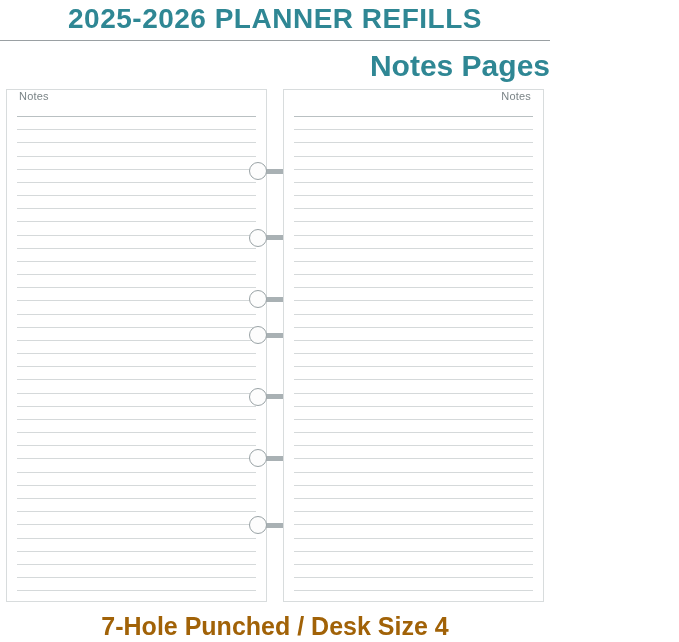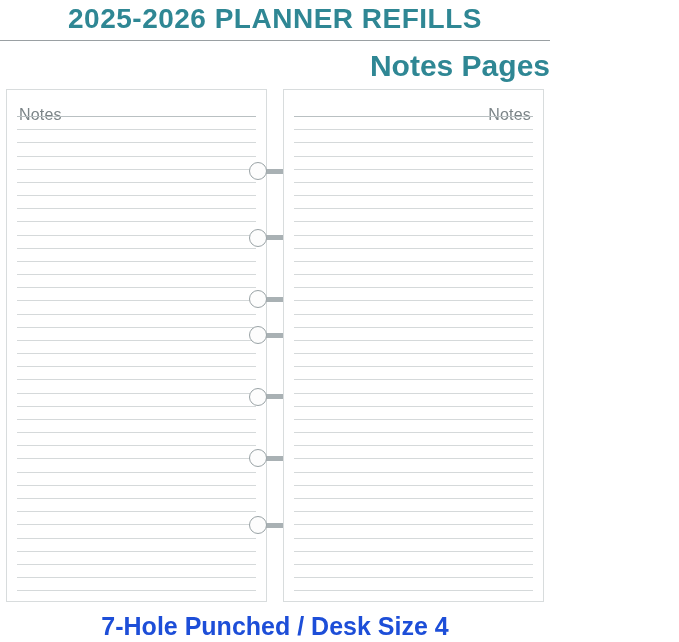--- a/index.html
+++ b/index.html
@@ -41,21 +41,21 @@
     text-align: right;
     color: #2f8794;
     font-size: 30px;
     font-weight: bold;
     line-height: 30px;
     padding-top: 10px;
     padding-bottom: 8px;
   }
   .footer-title {
     text-align: center;
-    color: #1d4ed8;
+    color: #a16207;
     font-size: 25px;
     font-weight: bold;
     line-height: 32px;
     padding-top: 8px;
   }
 
   
   .spread {
     position: relative;
     flex: 1 1 auto;
@@ -75,22 +75,22 @@
   .sheet.right { width: 322px; }
 
   .gutter {
     width: 19px;
     position: relative;
   }
 
   
   .notes-label {
     position: absolute;
-    top: 16px;
-    font-size: 16px;
+    top: 0;
+    font-size: 11px;
     color: #7b8487;
     letter-spacing: 0.2px;
   }
   .sheet.left .notes-label  { left: 12px; }
   .sheet.right .notes-label { right: 12px; }
 
   
   .rules {
     position: absolute;
     left: 10px;

